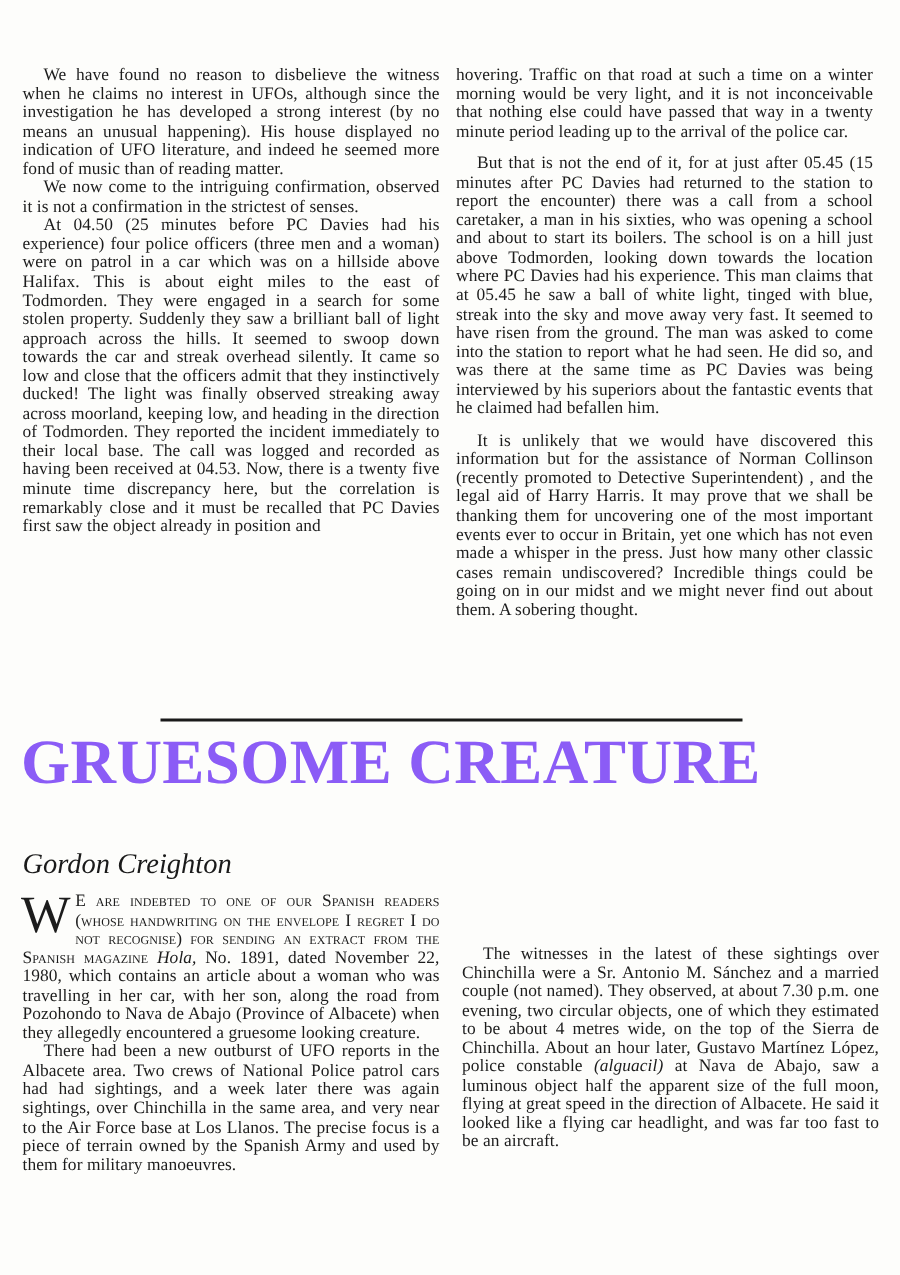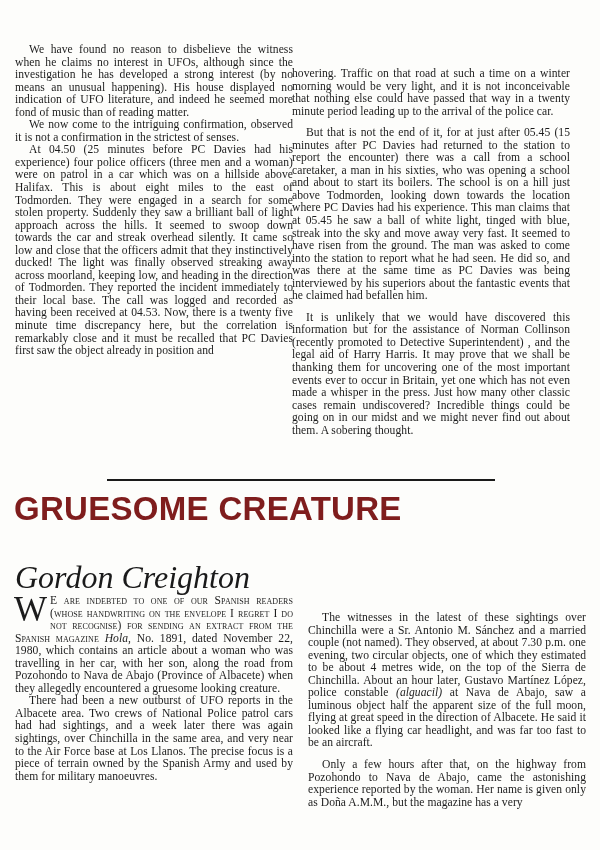--- a/index.html
+++ b/index.html
@@ -15,39 +15,39 @@
     width: 278px;
     font-size: 11.6px;
     line-height: 12.55px;
     text-align: justify;
     letter-spacing: 0.05px;
   }
   .col p { margin: 0; text-indent: 14px; }
   .col p.noindent { text-indent: 0; }
   .col p.gap { margin-top: 9px; }
   #top-left { left: 15px; top: 44px; }
-  #top-right { left: 292px; top: 44px; margin-top: 24px; }
+  #top-right { left: 304px; top: 44px; }
   .divider {
     position: absolute; left: 107px; top: 479px;
     width: 388px; height: 2px; background: #1a1a1a;
   }
   .headline {
     position: absolute; left: 14px; top: 492px;
-    font-family: Liberation Sans, sans-serif;
-    font-weight: bold; font-size: 33px; line-height: 34px;
-    color: #7f1d1d; margin: 0; letter-spacing: 0.3px;
+    font-family: Liberation Serif, serif;
+    font-weight: bold; font-size: 42px; line-height: 34px;
+    color: #8b5cf6; margin: 0; letter-spacing: 0.3px;
   }
   .byline {
     position: absolute; left: 15px; top: 563px;
     font-family: "Liberation Serif", "DejaVu Serif", serif;
-    font-style: italic; font-size: 32px; line-height: 28px;
+    font-style: italic; font-size: 19px; line-height: 28px;
     color: #1a1a1a; margin: 0;
   }
   #bottom-left { left: 15px; top: 595px; }
-  #bottom-right { left: 308px; top: 612px; }
+  #bottom-right { left: 308px; top: 630px; }
   .dropcap {
     float: left; font-size: 35px; line-height: 26px;
     margin: 2px 3px 0 -1px; font-weight: normal;
   }
   .smallcaps { font-variant: small-caps; }
   i { font-style: italic; }
 </style>
 </head>
 <body>
 
@@ -71,14 +71,13 @@
 
 <p class="byline">Gordon Creighton</p>
 
 <div class="col" id="bottom-left">
   <p class="noindent"><span class="dropcap">W</span><span class="smallcaps">E are indebted to one of our Spanish readers (whose handwriting on the envelope I regret I do not recognise) for sending an extract from the Spanish magazine </span><i>Hola,</i><span> No. 1891, dated November 22, 1980, which contains an article about a woman who was travelling in her car, with her son, along the road from Pozohondo to Nava de Abajo (Province of Albacete) when they allegedly encountered a gruesome looking creature.</span></p>
   <p>There had been a new outburst of UFO reports in the Albacete area. Two crews of National Police patrol cars had had sightings, and a week later there was again sightings, over Chinchilla in the same area, and very near to the Air Force base at Los Llanos. The precise focus is a piece of terrain owned by the Spanish Army and used by them for military manoeuvres.</p>
 </div>
 
 <div class="col" id="bottom-right">
   <p><span>The witnesses in the latest of these sightings over Chinchilla were a Sr. Antonio M. Sánchez and a married couple (not named). They observed, at about 7.30 p.m. one evening, two circular objects, one of which they estimated to be about 4 metres wide, on the top of the Sierra de Chinchilla. About an hour later, Gustavo Martínez López, police constable </span><i>(alguacil)</i><span> at Nava de Abajo, saw a luminous object half the apparent size of the full moon, flying at great speed in the direction of Albacete. He said it looked like a flying car headlight, and was far too fast to be an aircraft.</span></p>
-  <p class="gap">Only a few hours after that, on the highway from Pozohondo to Nava de Abajo, came the astonishing experience reported by the woman. Her name is given only as Doña A.M.M., but the magazine has a very</p>
 </div>
 
 </body></html>

